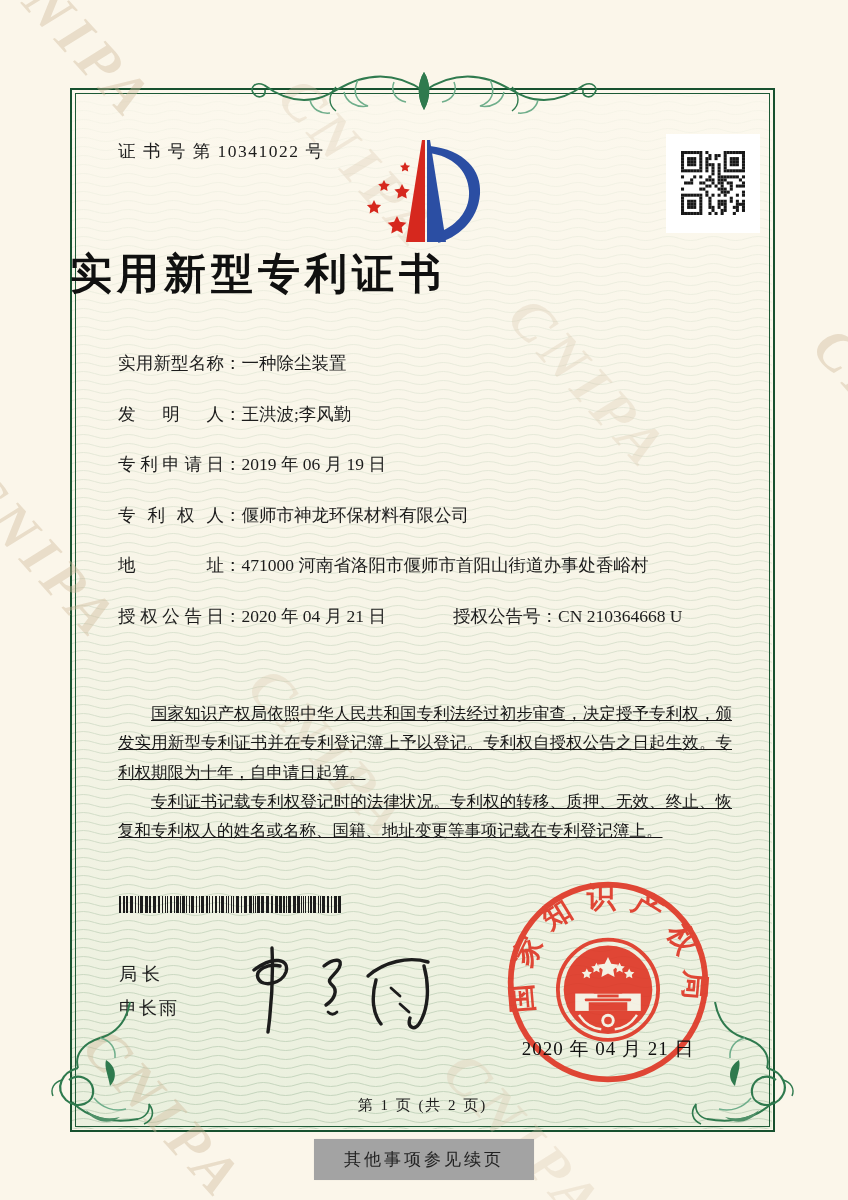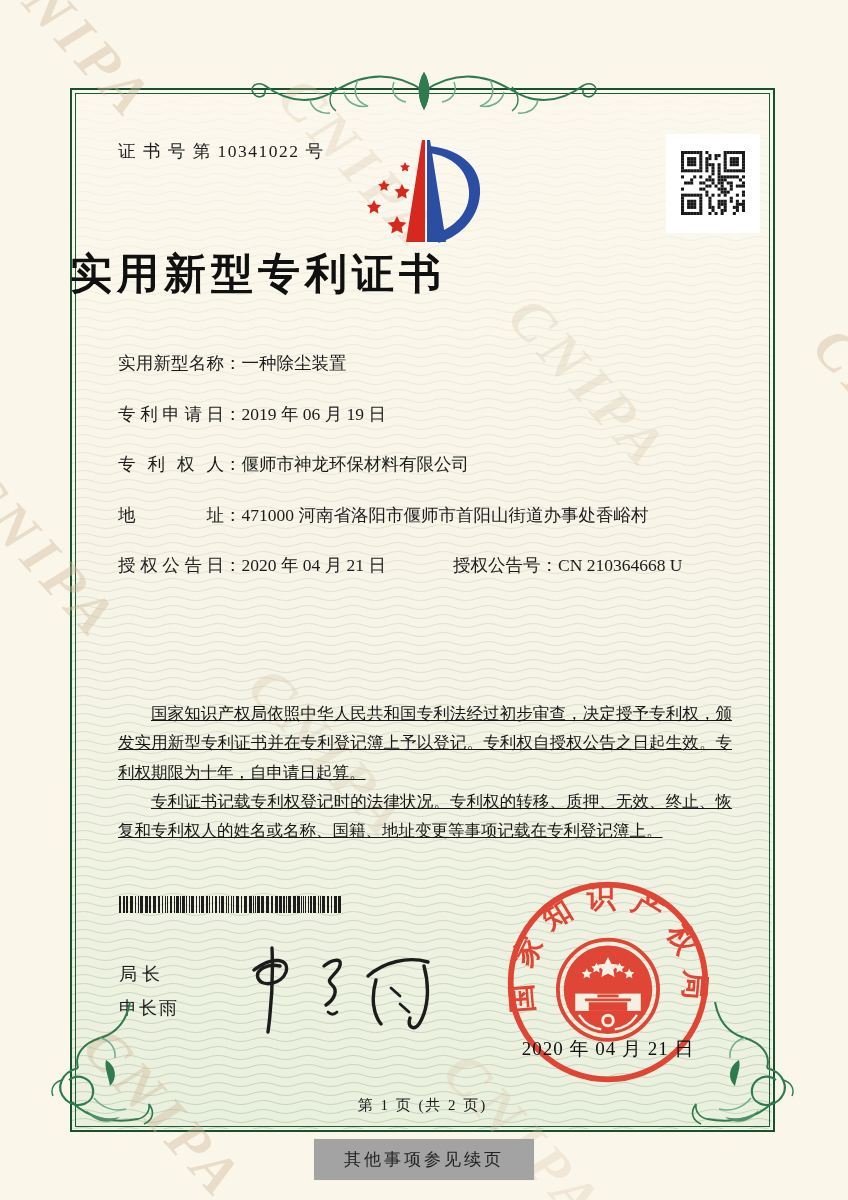--- a/index.html
+++ b/index.html
@@ -377,20 +377,23 @@
       </g>
     </svg>
 
     <div class="title">实用新型专利证书</div>
 
     <div class="fields">
       <div class="field-row">
         <span class="flabel">实用新型名称</span><span>：</span><span class="fvalue">一种除尘装置</span>
       </div>
       <div class="field-row">
+        <span class="flabel">发明人</span><span>：</span><span class="fvalue">王洪波;李风勤</span>
+      </div>
+      <div class="field-row">
         <span class="flabel">专利申请日</span><span>：</span><span class="fvalue">2019 年 06 月 19 日</span>
       </div>
       <div class="field-row">
         <span class="flabel">专利权人</span><span>：</span><span class="fvalue">偃师市神龙环保材料有限公司</span>
       </div>
       <div class="field-row">
         <span class="flabel">地址</span><span>：</span><span class="fvalue">471000 河南省洛阳市偃师市首阳山街道办事处香峪村</span>
       </div>
       <div class="field-row">
         <span class="flabel">授权公告日</span><span>：</span><span class="fvalue">2020 年 04 月 21 日</span>

